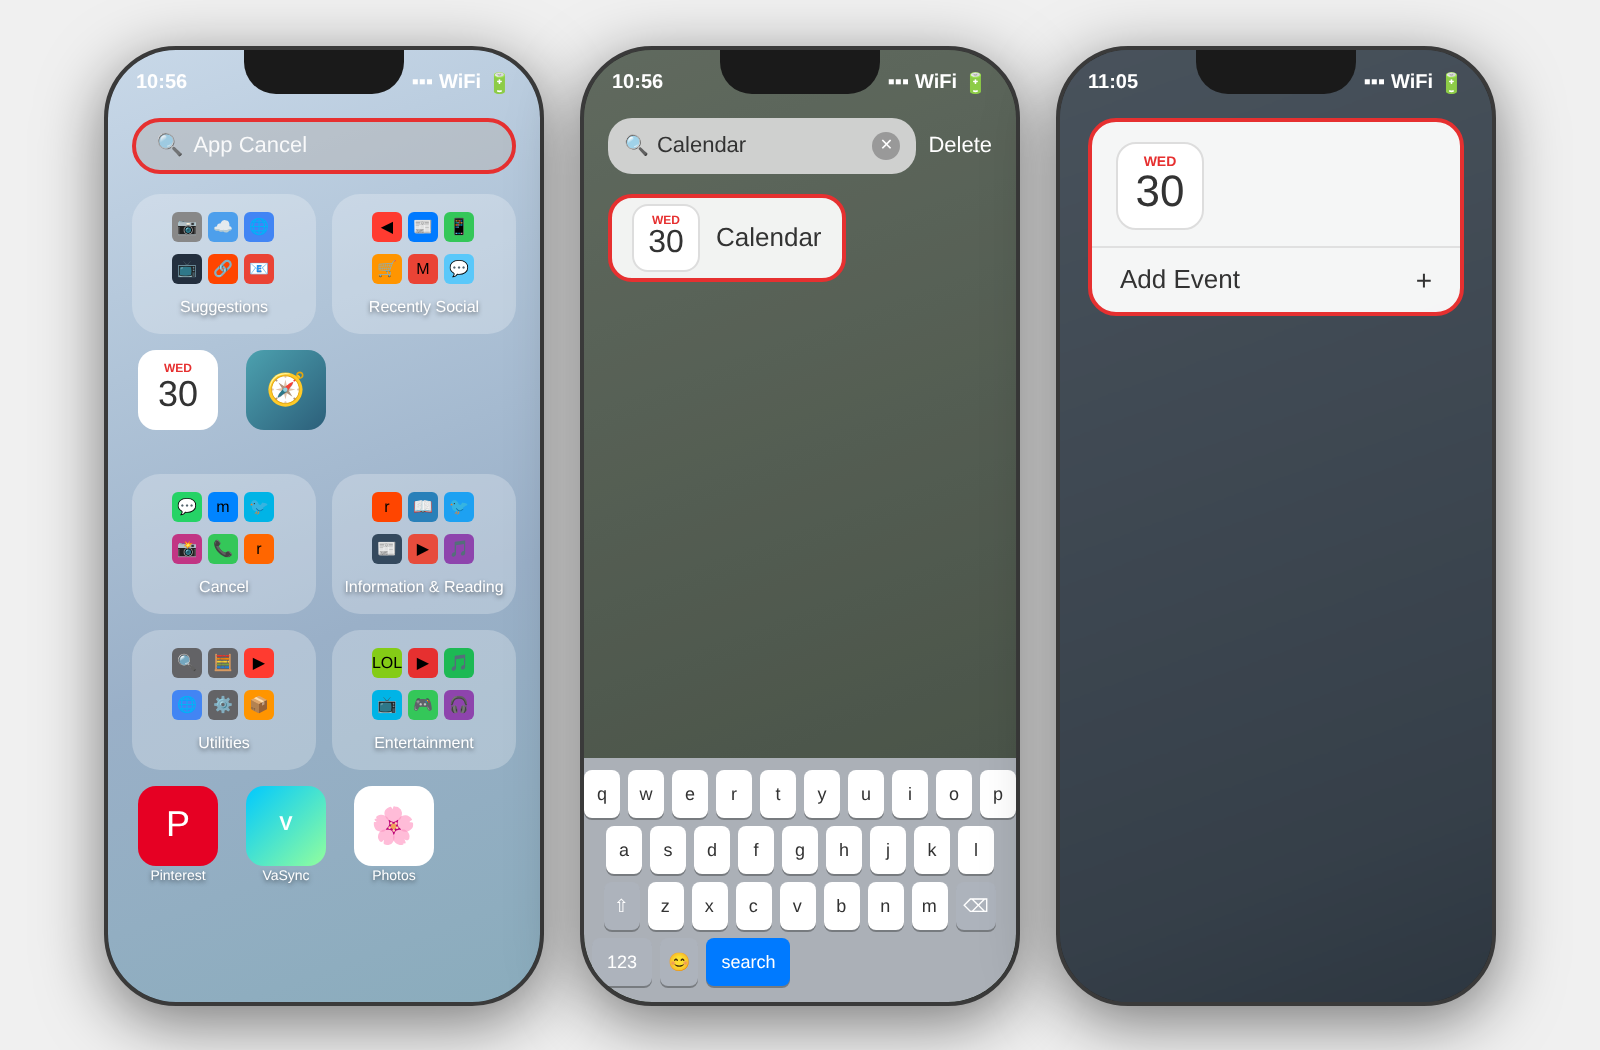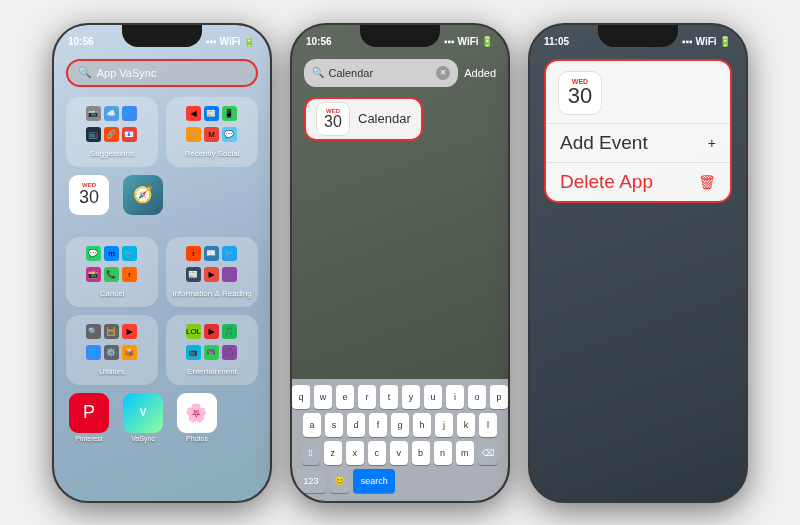--- a/index.html
+++ b/index.html
@@ -407,21 +407,21 @@
       justify-content: space-between;
       padding: 8px 14px;
       border-bottom: 0.5px solid #e0e0e0;
     }
 
     .context-menu-item:last-child {
       border-bottom: none;
     }
 
     .context-item-text {
-      font-size: 19px;
+      font-size: 13px;
       color: #333;
     }
 
     .context-item-text.red {
       color: #e63030;
     }
 
     .context-item-icon {
       font-size: 14px;
       color: #333;
@@ -443,21 +443,21 @@
       <div class="status-right">
         <span>▪▪▪</span>
         <span>WiFi</span>
         <span>🔋</span>
       </div>
     </div>
 
     <div class="search-bar-container">
       <div class="search-bar">
         <span style="font-size:11px;color:rgba(255,255,255,0.8);">🔍</span>
-        <span class="search-bar-text">App VaSync</span>
+        <span class="search-bar-text">App Cancel</span>
       </div>
     </div>
 
     <div class="app-grid-section">
 
       <div class="app-folder-row">
         <div class="app-folder">
           <div class="folder-icons-grid">
             <div class="mini-icon" style="background:#888;">📷</div>
             <div class="mini-icon" style="background:#4d9fec;">☁️</div>
@@ -583,21 +583,21 @@
         <span>🔋</span>
       </div>
     </div>
 
     <div class="search-bar2-container">
       <div class="search-bar2">
         <span style="font-size:10px;color:#666;">🔍</span>
         <span class="search-input-text">Calendar</span>
         <div class="search-clear">✕</div>
       </div>
-      <span class="cancel-btn">Added</span>
+      <span class="cancel-btn">Delete</span>
     </div>
 
     <div class="search-result">
       <div class="cal-icon">
         <span class="cal-day-label">WED</span>
         <span class="cal-day-num">30</span>
       </div>
       <span class="cal-app-name">Calendar</span>
     </div>
 
@@ -664,20 +664,16 @@
       <div class="context-app-header">
         <div class="cal-icon-large">
           <span class="cal-large-label">WED</span>
           <span class="cal-large-day">30</span>
         </div>
       </div>
       <div class="context-menu-item">
         <span class="context-item-text">Add Event</span>
         <span class="context-item-icon">+</span>
       </div>
-      <div class="context-menu-item">
-        <span class="context-item-text red">Delete App</span>
-        <span class="context-item-icon red">🗑</span>
-      </div>
     </div>
   </div>
   <div class="phone-notch"></div>
 </div>
 
 </body></html>

